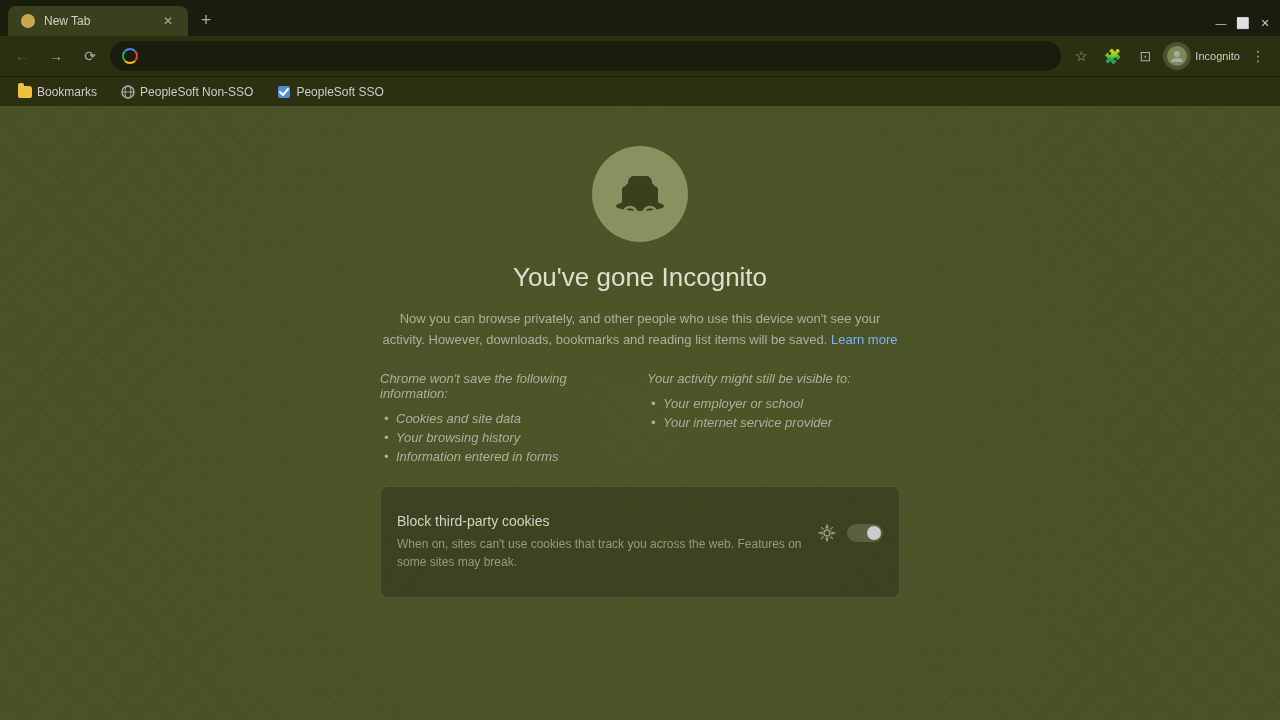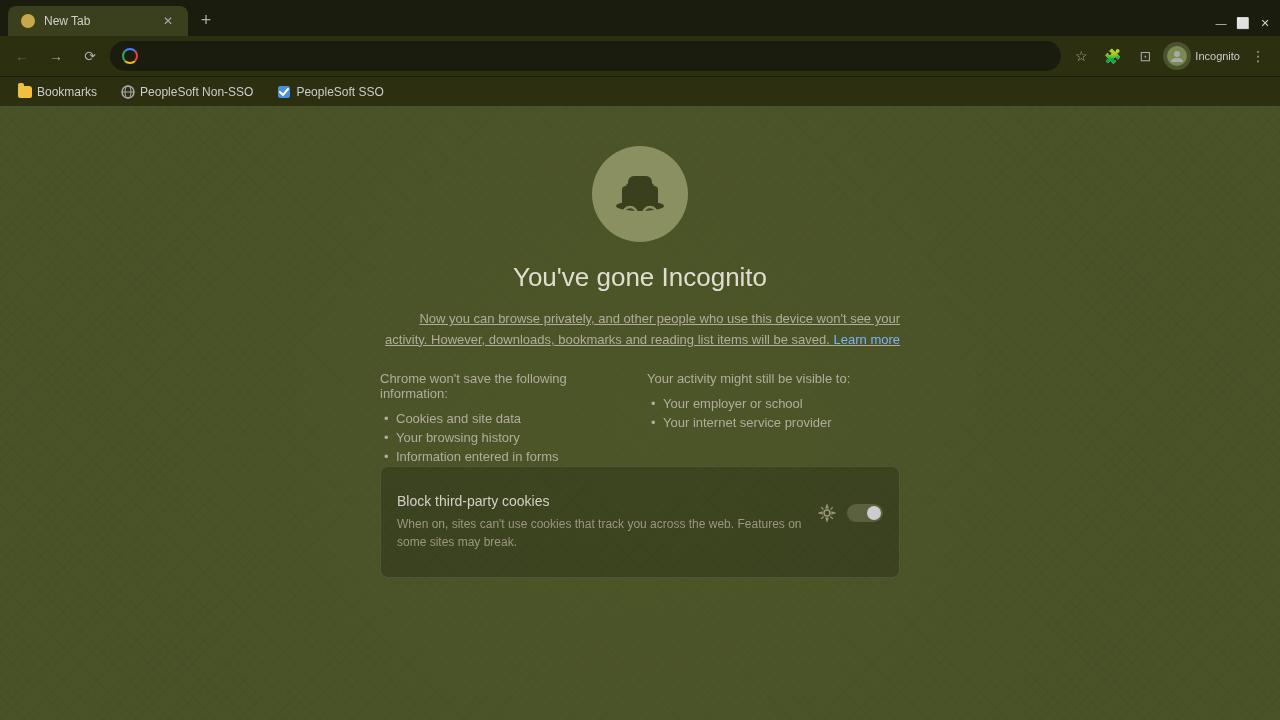--- a/index.html
+++ b/index.html
@@ -210,31 +210,32 @@
       text-align: center;
       font-size: 26px;
       font-weight: 400;
       color: #e0ddd0;
       margin-bottom: 16px;
     }
     .incognito-desc {
       font-size: 13px;
       color: #b0ad9e;
       line-height: 1.6;
-      text-align: right;
+      text-align: center;
       margin-bottom: 20px;
-      text-decoration: underline;
     }
     .learn-more-link {
       color: #7ab4f5;
       text-decoration: none;
     }
     .info-columns {
       display: flex;
       gap: 14px;
+      margin-bottom: 20px;
+      font-style: italic;
     }
     .info-col {
       flex: 1;
     }
     .info-col-title {
       font-size: 13px;
       color: #b0ad9e;
       margin-bottom: 8px;
     }
     .info-list {

